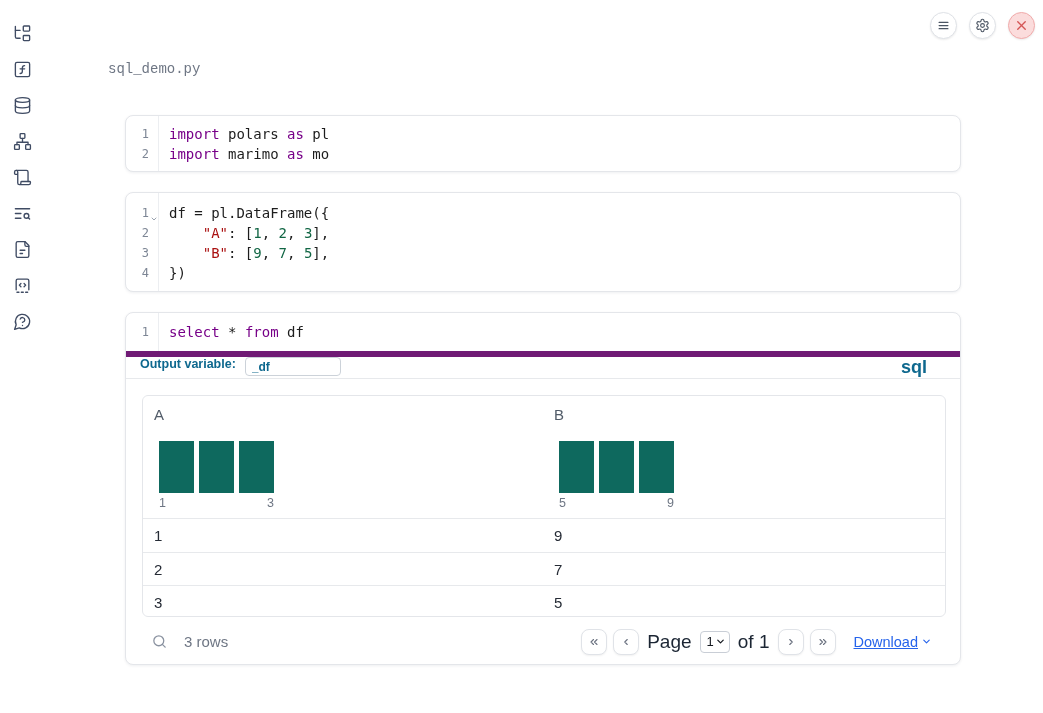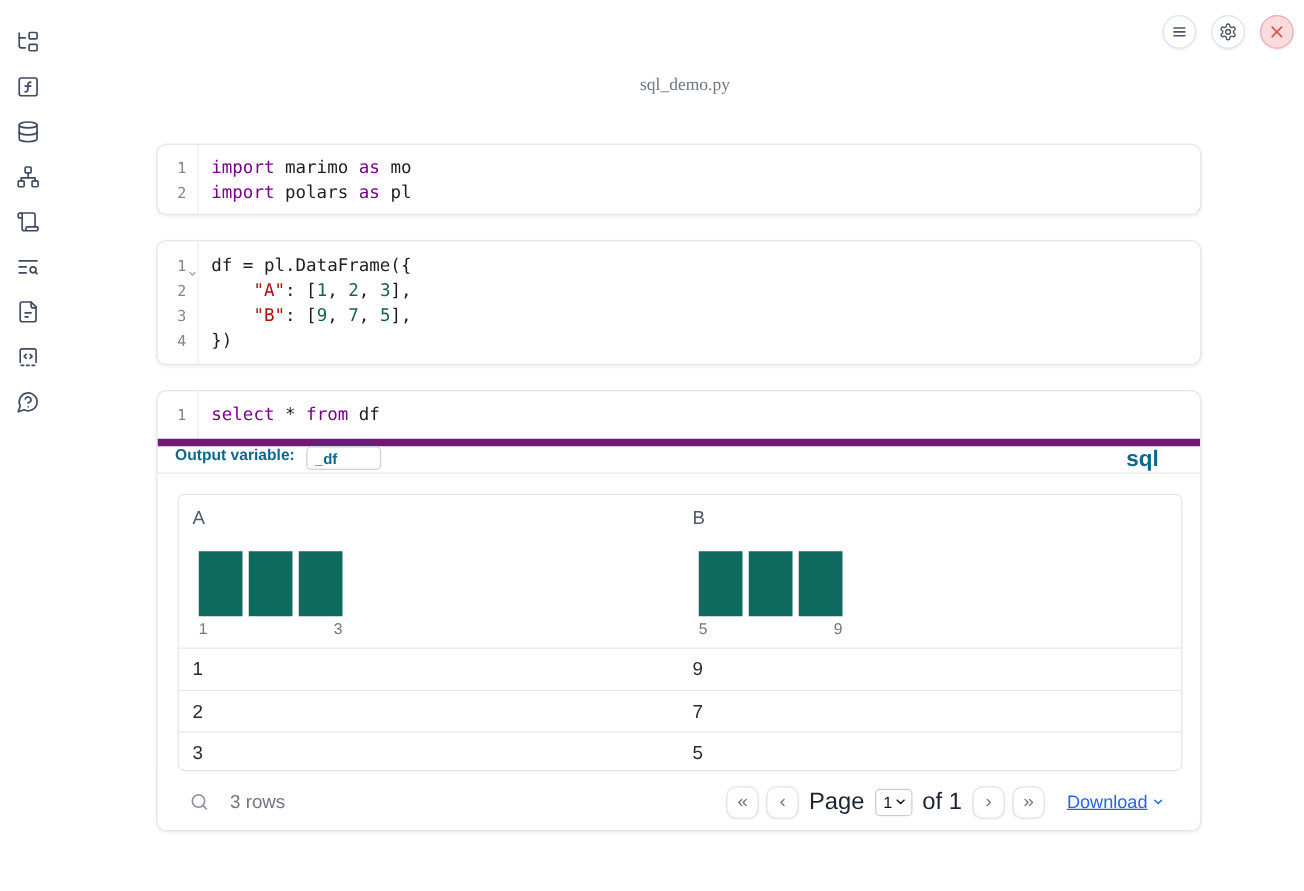--- a/index.html
+++ b/index.html
@@ -15,22 +15,22 @@
 
   
   .topbar{position:absolute;top:12px;right:8px;display:flex;gap:12px;}
   .circle-btn{width:27px;height:27px;border-radius:50%;background:#fff;border:1px solid #dfe2e7;
               box-shadow:0 1px 2px rgba(0,0,0,.08);display:flex;align-items:center;justify-content:center;
               color:#4b5563;cursor:pointer;box-sizing:border-box;}
   .circle-btn.close{background:#fbdcdc;border-color:#f1abab;color:#d45555;}
   .circle-btn svg{width:15px;height:15px;}
 
   
-  .doc-title{position:absolute;left:130px;top:61px;width:836px;text-align:center;
-             font-family:Liberation Serif, serif;font-size:14px;color:#6e7684;}
+  .doc-title{position:absolute;left:108px;top:61px;width:836px;text-align:left;
+             font-family:Liberation Mono, monospace;font-size:14px;color:#6e7684;}
 
   
   .cell{position:absolute;left:125px;width:836px;background:#fff;border:1px solid #e4e6ea;
         border-radius:8px;box-shadow:0 1px 3px rgba(20,30,50,.07);box-sizing:border-box;overflow:hidden;}
   .cell-flex{display:flex;}
   .gutter{width:33px;flex:none;border-right:1px solid #eceef1;text-align:right;
           font-family:"DejaVu Sans Mono",monospace;font-size:12px;color:#7d8695;box-sizing:border-box;}
   .ln{height:20px;line-height:20px;padding-right:9px;position:relative;}
   .fold{position:absolute;right:0px;top:6px;color:#9aa3b0;}
   .code{flex:1;font-family:"DejaVu Sans Mono",monospace;font-size:14px;color:#1d1d1d;}
@@ -41,21 +41,21 @@
   .pt8{padding-top:8px;} .pt10{padding-top:10px;} .pt9{padding-top:9px;}
 
   #cell-1{top:115px;height:57px;}
   #cell-2{top:192px;height:100px;}
   #cell-3{top:312px;height:353px;display:flex;flex-direction:column;}
 
   .c3-editor{display:flex;height:38px;flex:none;}
   .c3-outvar{height:27px;flex:none;border-top:6px solid #701a75;display:flex;align-items:flex-start;
              padding:0 14px;box-sizing:border-box;}
   .outvar-label{font-size:12.5px;font-weight:bold;color:#0e688e;}
-  .outvar-input{margin-left:9px;width:60px;height:19px;border:1px solid #ccd2d9;border-radius:4px;
+  .outvar-input{margin-left:9px;width:96px;height:19px;border:1px solid #ccd2d9;border-radius:4px;
                 font-family:"Liberation Sans",sans-serif;font-size:12px;font-weight:bold;color:#0e688e;
                 padding:0 6px;box-sizing:border-box;outline:none;}
   .sql-badge{margin-left:auto;margin-right:19px;font-size:18px;font-weight:bold;color:#0e688e;}
   .c3-output{border-top:1px solid #e7e9ec;flex:1;padding:16px 16px 0 16px;box-sizing:border-box;}
 
   
   .tbl{width:804px;height:222px;border:1px solid #e4e6ea;border-radius:6px;box-sizing:border-box;
        overflow:hidden;background:#fff;}
   .tbl-header{display:grid;grid-template-columns:400px 402px;height:123px;
               border-bottom:1px solid #e7e9ec;box-sizing:border-box;}
@@ -185,22 +185,22 @@
   </div>
 
   <div class="doc-title">sql_demo.py</div>
 
   <div id="cell-1" class="cell cell-flex">
     <div class="gutter pt8">
       <div class="ln">1</div>
       <div class="ln">2</div>
     </div>
     <div class="code pt8">
+      <div class="cl"><span class="tk">import</span><span> polars </span><span class="tk">as</span><span> pl</span></div>
       <div class="cl"><span class="tk">import</span><span> marimo </span><span class="tk">as</span><span> mo</span></div>
-      <div class="cl"><span class="tk">import</span><span> polars </span><span class="tk">as</span><span> pl</span></div>
     </div>
   </div>
 
   <div id="cell-2" class="cell cell-flex">
     <div class="gutter pt10">
       <div class="ln"><span>1</span><span class="fold"><svg width="8" height="8" viewBox="0 0 24 24" fill="none" stroke="currentColor" stroke-width="3" stroke-linecap="round" stroke-linejoin="round">
               <path d="M6 9l6 6 6-6"></path>
             </svg></span></div>
       <div class="ln">2</div>
       <div class="ln">3</div>

